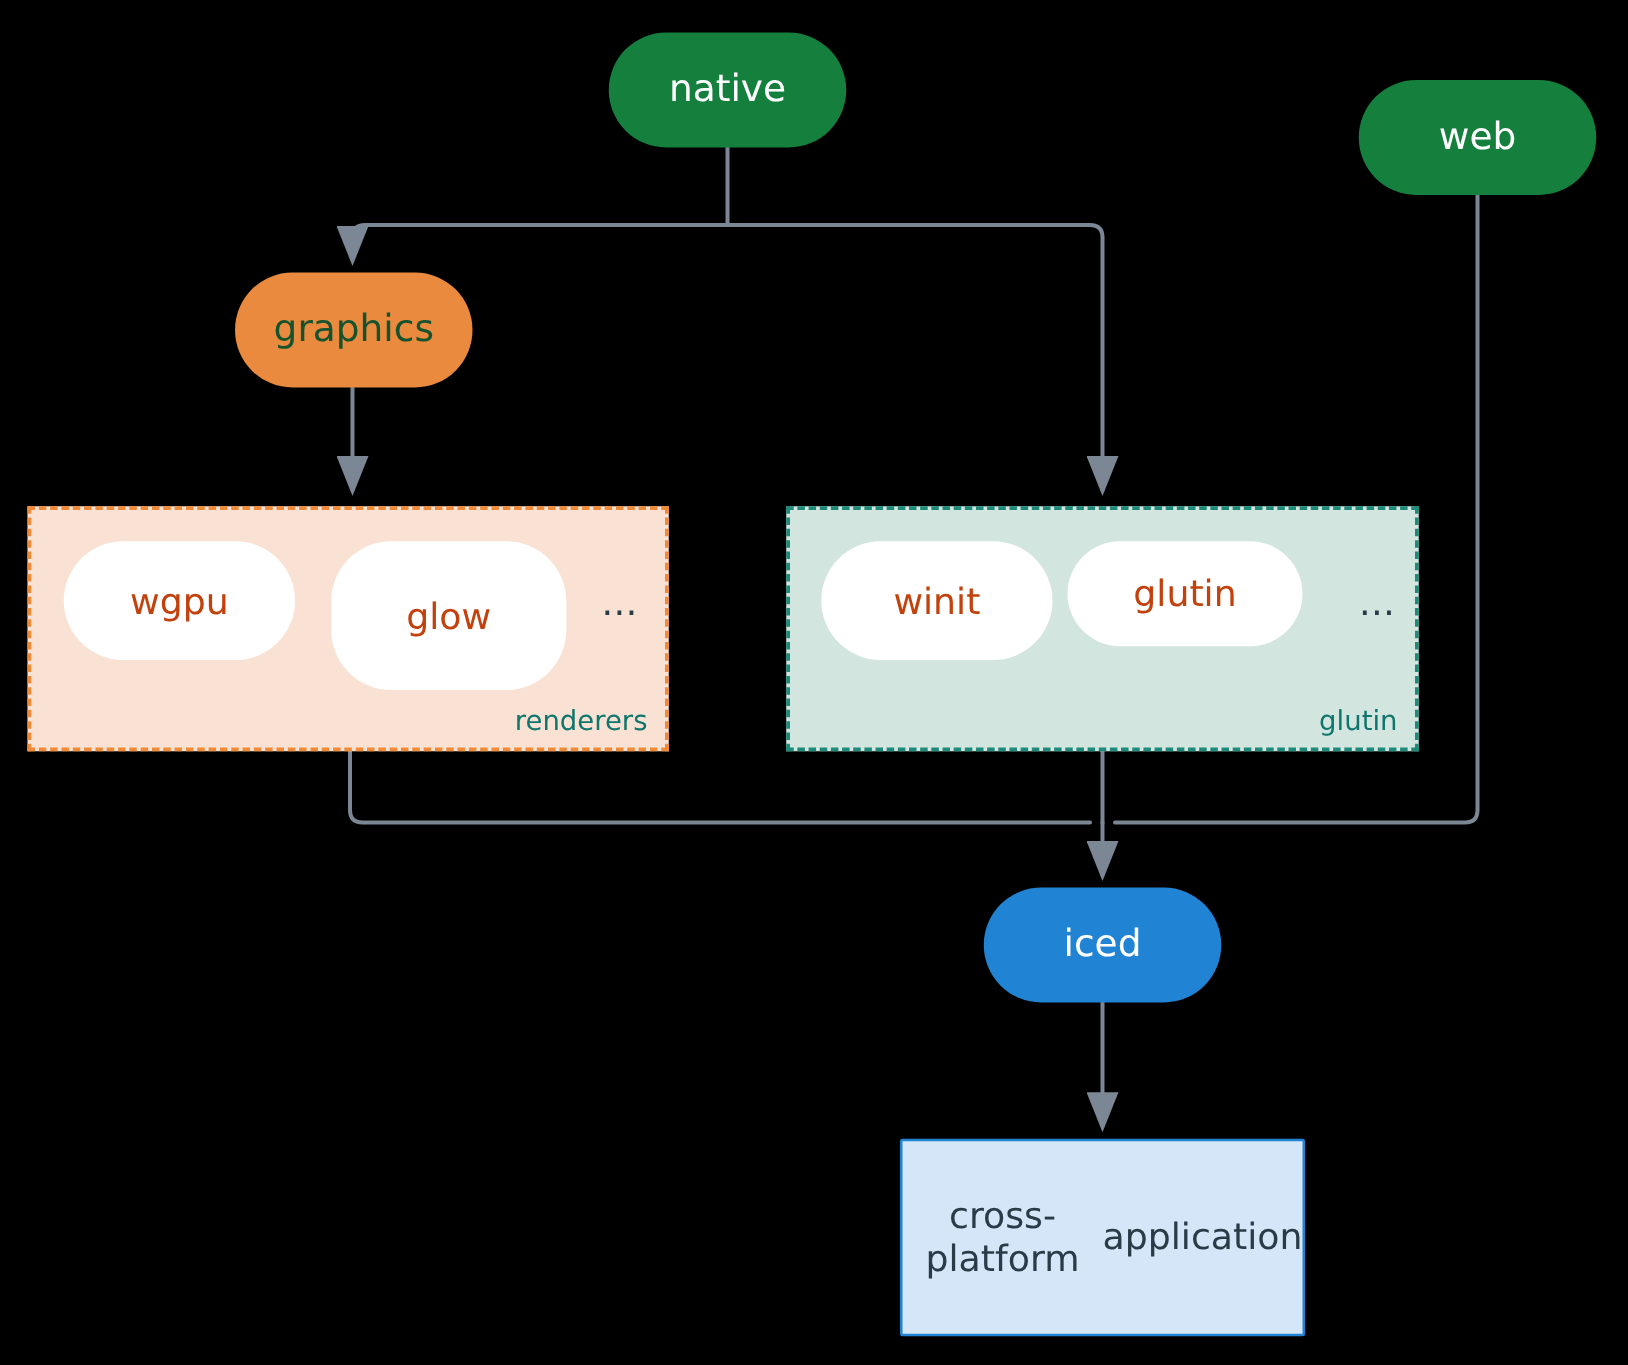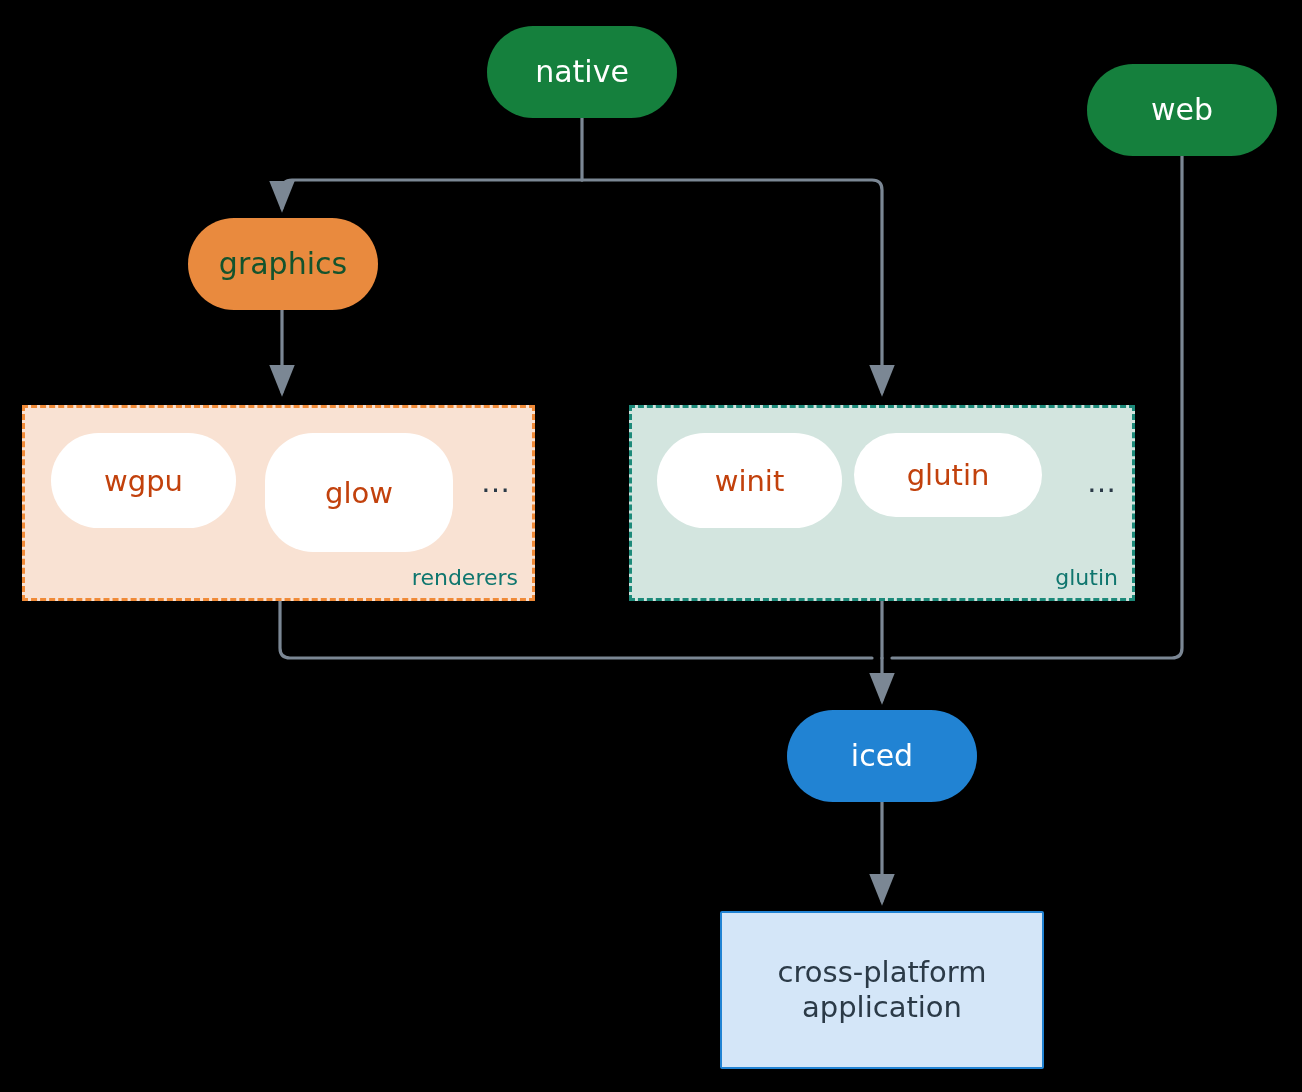--- a/index.html
+++ b/index.html
@@ -54,21 +54,21 @@
     border-radius: 48px;
     font-size: 30px;
   }
   
   .app-node {
     background: #D4E6F8;
     color: #2B3A47;
     border: 2px solid #2183D3;
     border-radius: 2px;
     font-size: 29px;
-    flex-direction: column;
+    flex-direction: row;
   }
   .app-node .line { display: block; }
   
   .group {
     position: absolute;
     box-sizing: border-box;
   }
   .group-renderers {
     background: #F9E2D3;
     border: 3px dashed #F08A37;

